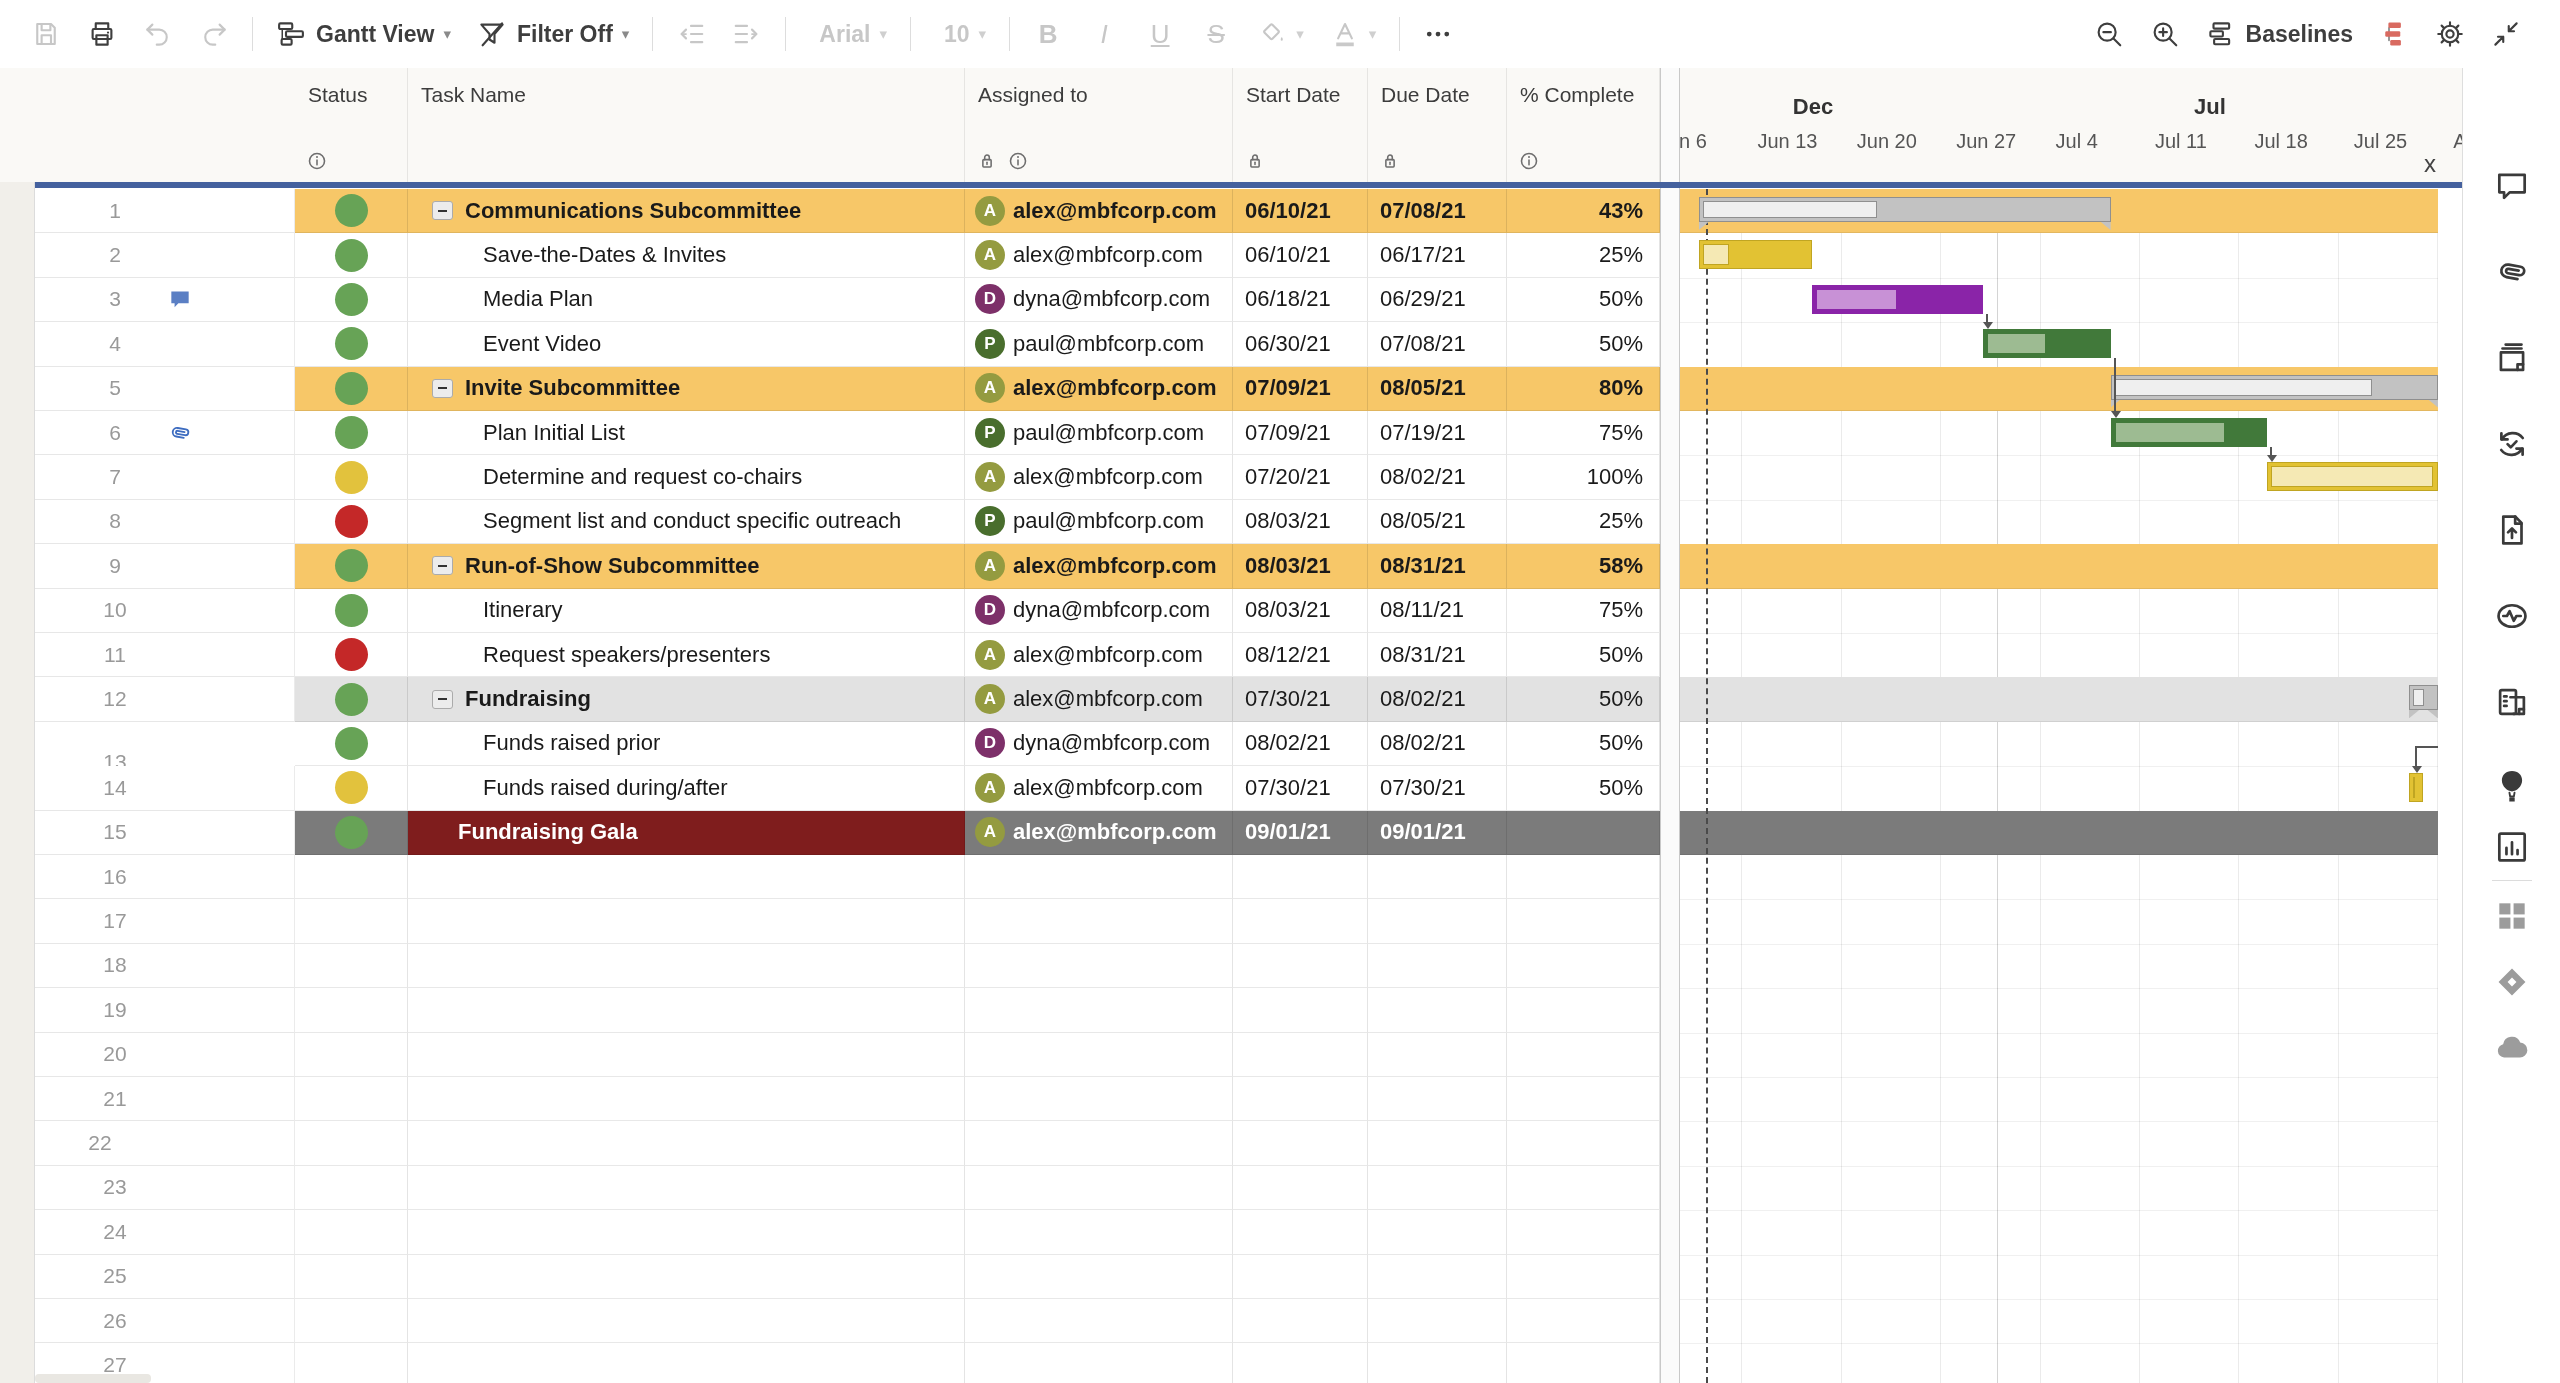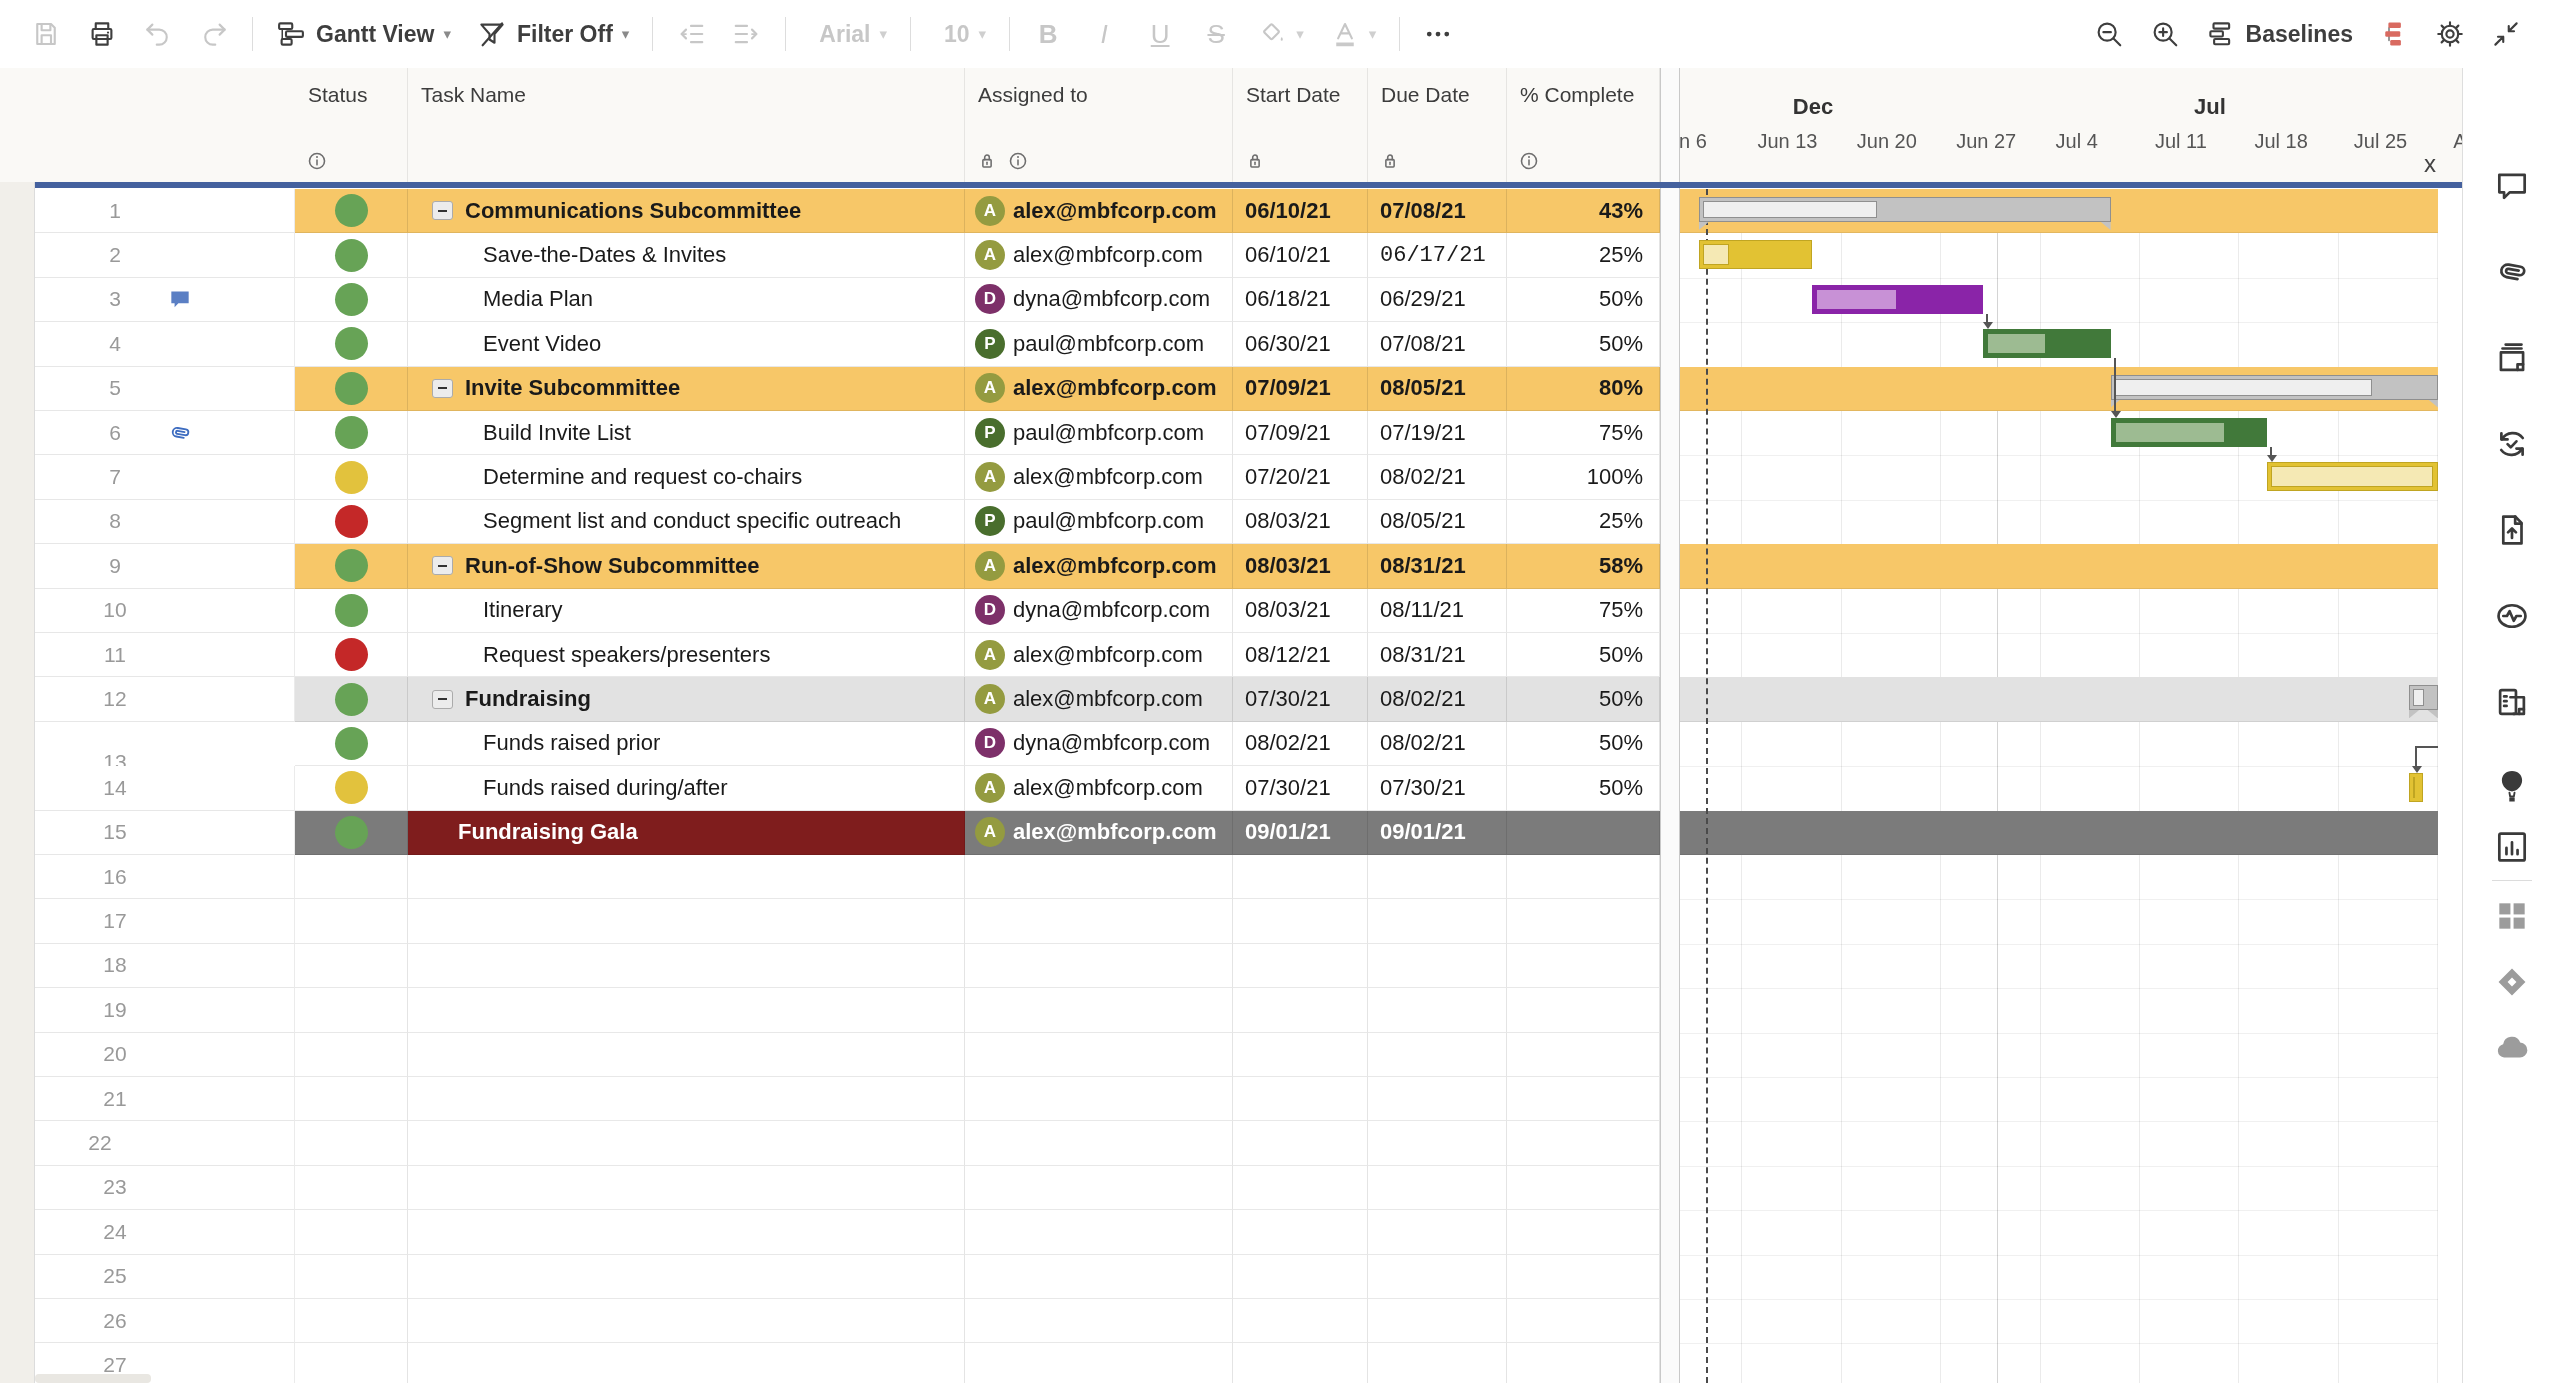--- a/index.html
+++ b/index.html
@@ -381,21 +381,21 @@
         <span class="dot" style="background: rgb(103, 163, 86);"></span>
       </div>
       <div class="cell" style="left: 408px; width: 557px; top: 233.4px; height: 44.4px; background: rgb(255, 255, 255); color: rgb(26, 26, 26); padding-left: 75px;">
         <span style="font-weight: 400;">Save-the-Dates &amp; Invites</span>
       </div>
       <div class="cell" style="left: 965px; width: 268px; top: 233.4px; height: 44.4px; background: rgb(255, 255, 255); color: rgb(26, 26, 26); padding-left: 10px;">
         <span class="avatar" style="background: rgb(148, 155, 64);">A</span>
         <span style="font-weight: 400;">alex@mbfcorp.com</span>
       </div>
       <div class="cell" style="left: 1233px; width: 135px; top: 233.4px; height: 44.4px; background: rgb(255, 255, 255); color: rgb(26, 26, 26); padding-left: 12px; font-weight: 400;">06/10/21</div>
-      <div class="cell" style="left: 1368px; width: 139px; top: 233.4px; height: 44.4px; background: rgb(255, 255, 255); color: rgb(26, 26, 26); padding-left: 12px; font-weight: 400; font-family: Liberation Mono, monospace;">06/17/21</div>
+      <div class="cell" style="left: 1368px; width: 139px; top: 233.4px; height: 44.4px; background: rgb(255, 255, 255); color: rgb(26, 26, 26); padding-left: 12px; font-weight: 400;">06/17/21</div>
       <div class="cell" style="left: 1507px; width: 153px; top: 233.4px; height: 44.4px; background: rgb(255, 255, 255); color: rgb(26, 26, 26); justify-content: flex-end; padding-right: 16px; font-weight: 400;">25%</div>
       <div class="cell numcell" style="left: 35px; width: 260px; top: 277.8px; height: 44.4px;">
         <span style="position: absolute; left: 35px; width: 90px; text-align: center;">3</span>
         <span class="rowicon" style="left: 125px;">
           <span style="color: rgb(91, 127, 196); display: flex;">
             <svg viewBox="0 0 24 24" width="26" height="26" stroke="currentColor" fill="none" stroke-width="1.7" stroke-linecap="round" stroke-linejoin="round">
               <path d="M4 5h16v11h-9.5L7 19.5V16H4z" fill="currentColor" stroke="none"></path>
             </svg>
           </span>
         </span>
@@ -453,21 +453,21 @@
             <svg viewBox="0 0 24 24" width="26" height="26" stroke="currentColor" fill="none" stroke-width="1.7" stroke-linecap="round" stroke-linejoin="round">
               <path d="M15.8 7.8v7a4 4 0 0 1-8 0V7.2a2.7 2.7 0 0 1 5.4 0v7.2a1.4 1.4 0 0 1-2.8 0V8" transform="rotate(100 12 12)"></path>
             </svg>
           </span>
         </span>
       </div>
       <div class="cell" style="left: 295px; width: 113px; top: 411px; height: 44.4px; background: rgb(255, 255, 255); justify-content: center;">
         <span class="dot" style="background: rgb(103, 163, 86);"></span>
       </div>
       <div class="cell" style="left: 408px; width: 557px; top: 411px; height: 44.4px; background: rgb(255, 255, 255); color: rgb(26, 26, 26); padding-left: 75px;">
-        <span style="font-weight: 400;">Build Invite List</span>
+        <span style="font-weight: 400;">Plan Initial List</span>
       </div>
       <div class="cell" style="left: 965px; width: 268px; top: 411px; height: 44.4px; background: rgb(255, 255, 255); color: rgb(26, 26, 26); padding-left: 10px;">
         <span class="avatar" style="background: rgb(73, 110, 45);">P</span>
         <span style="font-weight: 400;">paul@mbfcorp.com</span>
       </div>
       <div class="cell" style="left: 1233px; width: 135px; top: 411px; height: 44.4px; background: rgb(255, 255, 255); color: rgb(26, 26, 26); padding-left: 12px; font-weight: 400;">07/09/21</div>
       <div class="cell" style="left: 1368px; width: 139px; top: 411px; height: 44.4px; background: rgb(255, 255, 255); color: rgb(26, 26, 26); padding-left: 12px; font-weight: 400;">07/19/21</div>
       <div class="cell" style="left: 1507px; width: 153px; top: 411px; height: 44.4px; background: rgb(255, 255, 255); color: rgb(26, 26, 26); justify-content: flex-end; padding-right: 16px; font-weight: 400;">75%</div>
       <div class="cell numcell" style="left: 35px; width: 260px; top: 455.4px; height: 44.4px;">
         <span style="position: absolute; left: 35px; width: 90px; text-align: center;">7</span>

